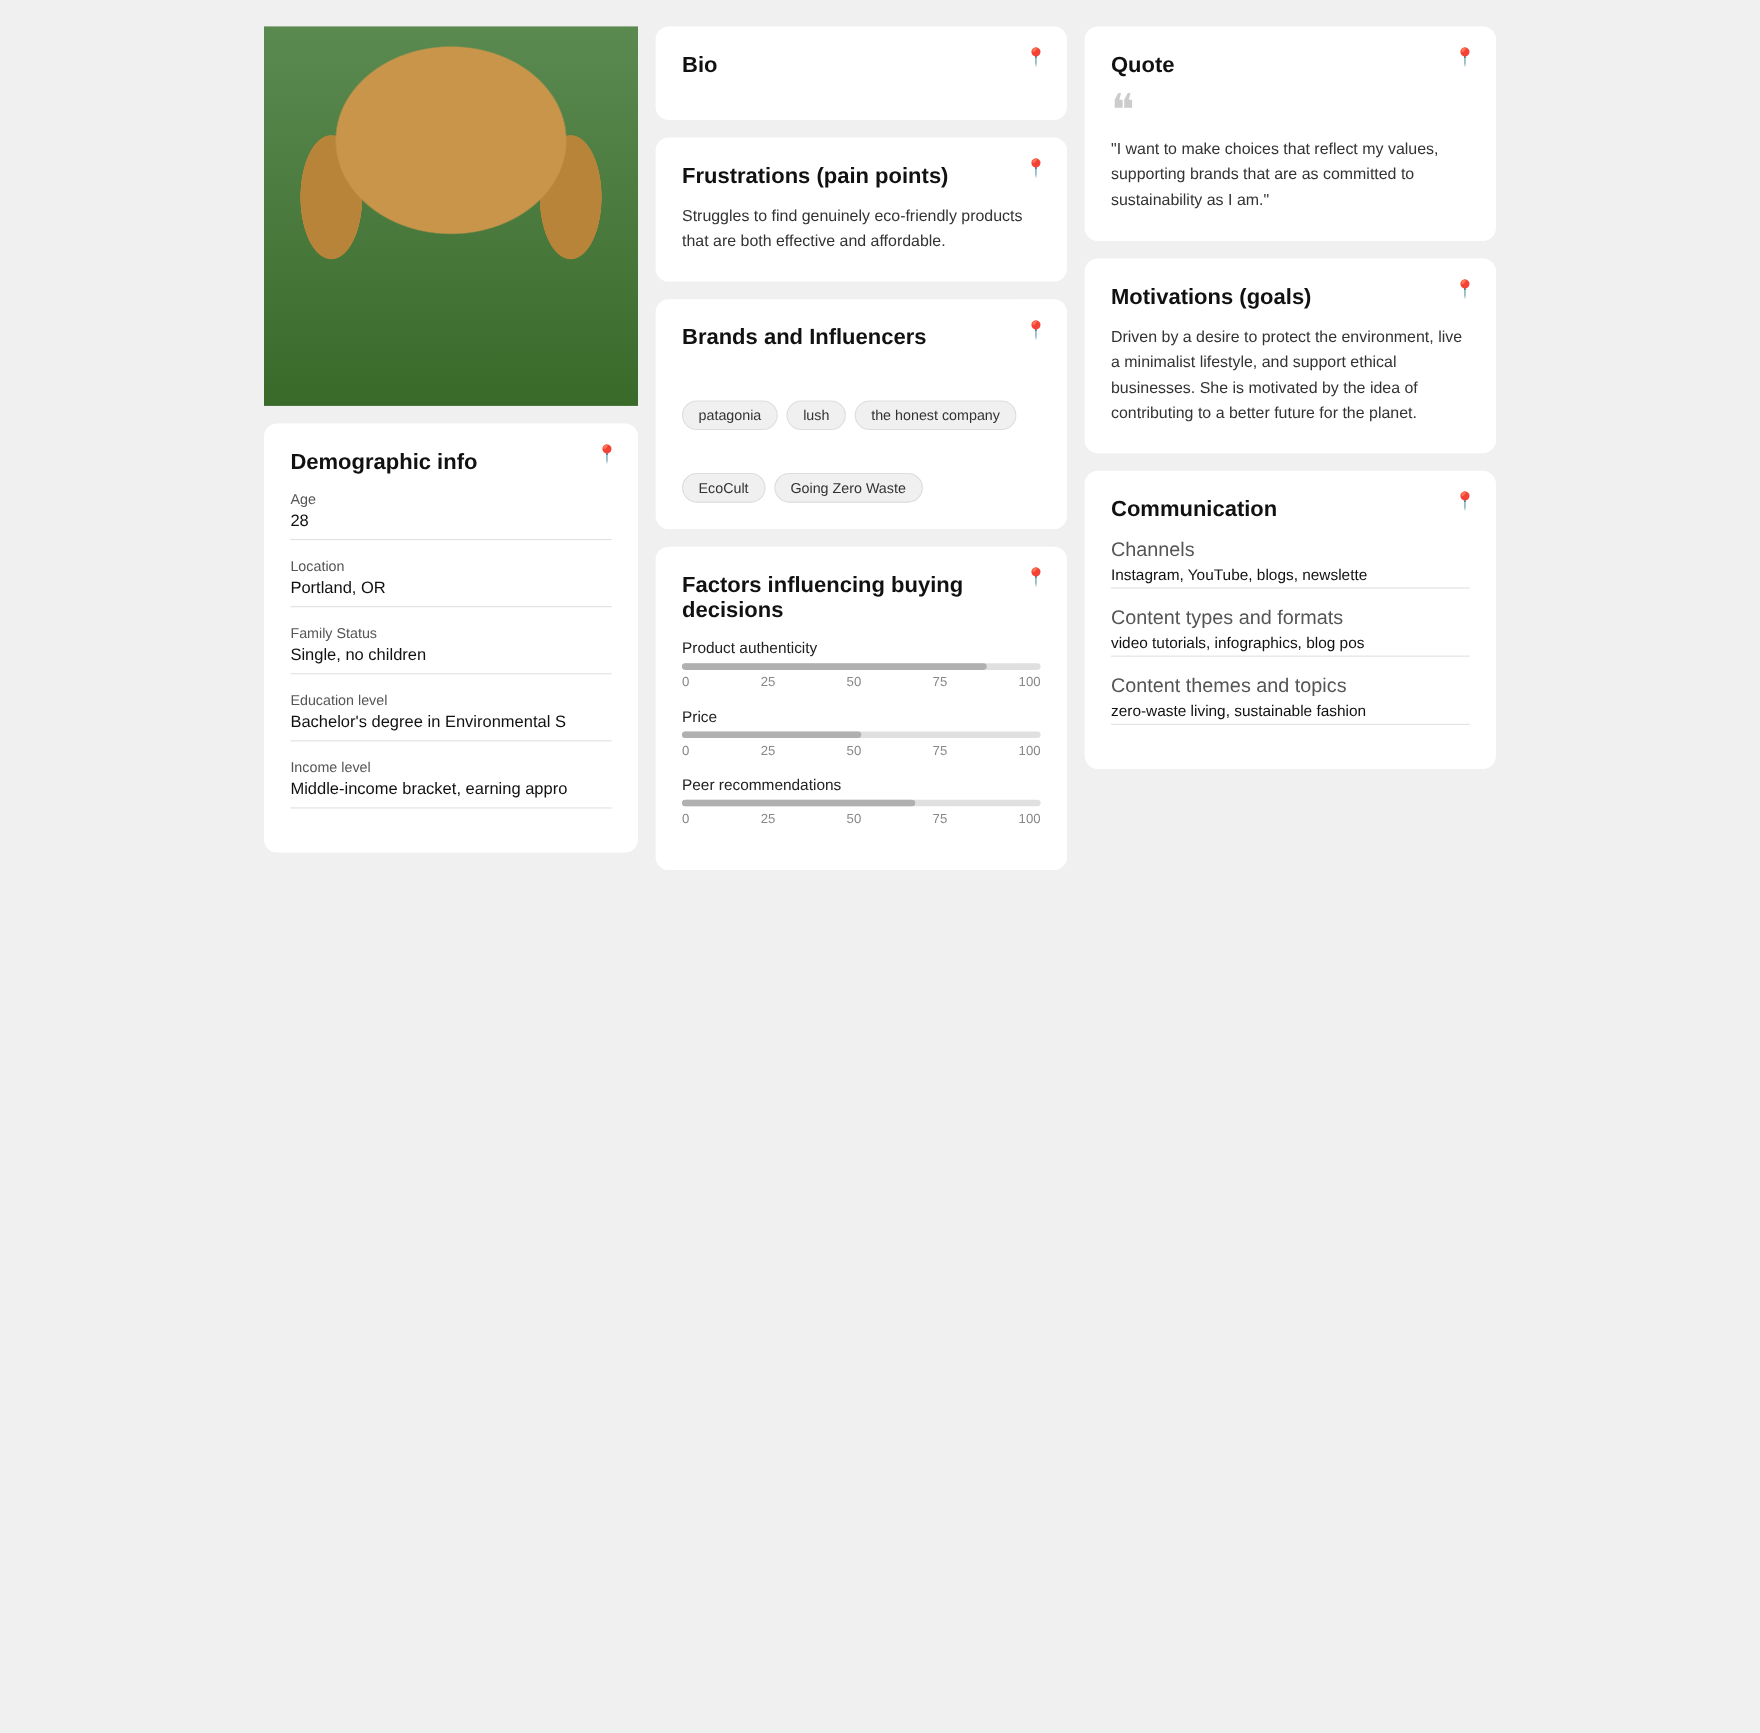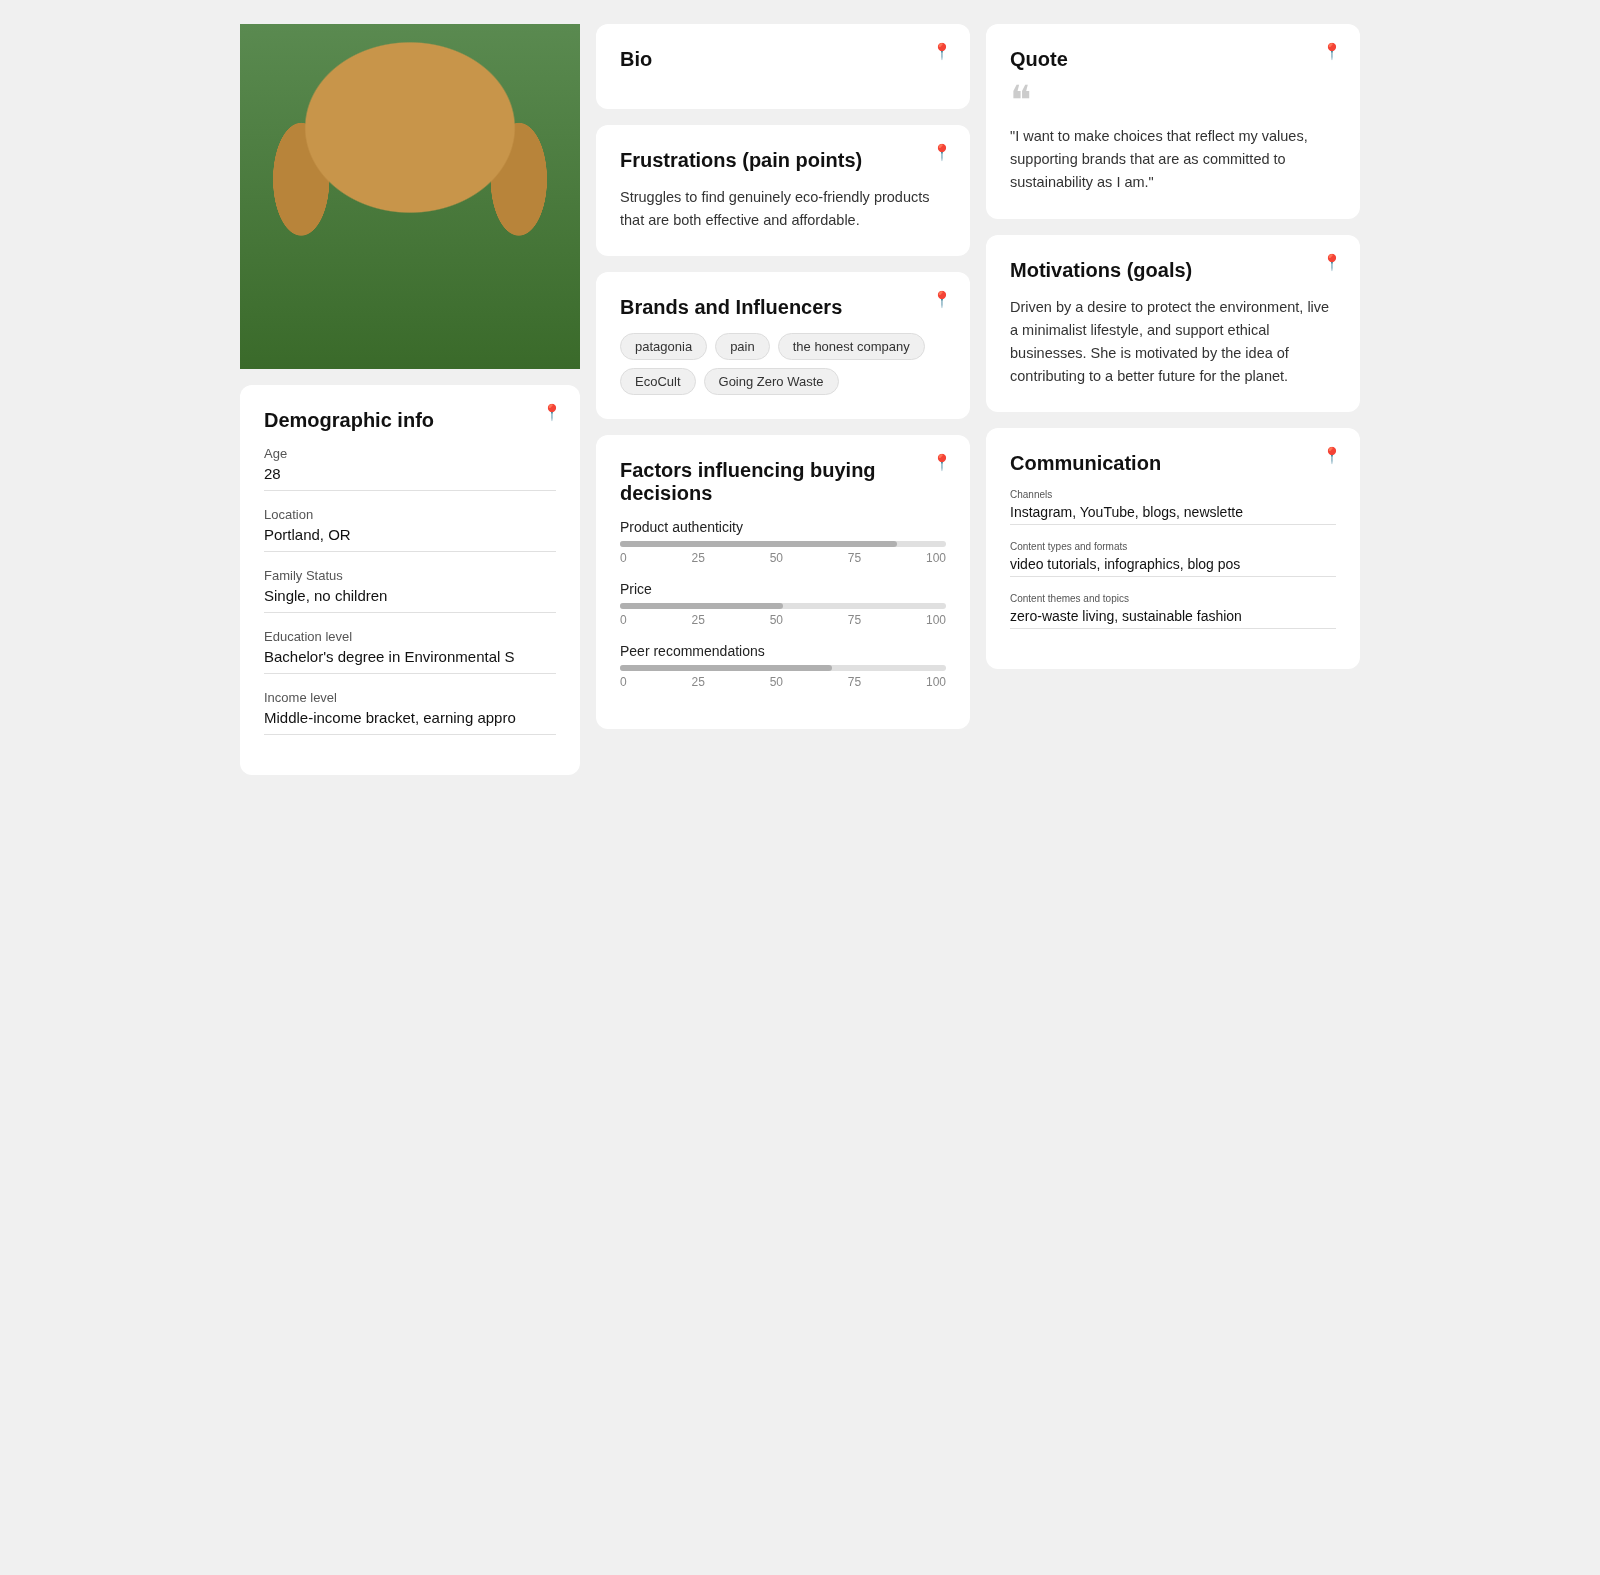--- a/index.html
+++ b/index.html
@@ -103,20 +103,21 @@
       gap: 8px;
       margin-top: 6px;
     }
     .brand-tag {
       background: #f0f0f0;
       border: 1px solid #ddd;
       border-radius: 20px;
       padding: 5px 14px;
       font-size: 13px;
       color: #333;
+      margin-top: 31px;
     }
     .factor-item { margin-bottom: 16px; }
     .factor-name {
       font-size: 14px;
       color: #222;
       margin-bottom: 6px;
     }
     .factor-bar-container {
       position: relative;
       margin-bottom: 4px;
@@ -137,21 +138,21 @@
       display: flex;
       justify-content: space-between;
       margin-top: 4px;
     }
     .factor-scale span {
       font-size: 12px;
       color: #888;
     }
     .comm-field { margin-bottom: 16px; }
     .comm-label {
-      font-size: 10px;
+      font-size: 18px;
       color: #555;
       margin-bottom: 4px;
     }
     .comm-value {
       font-size: 14px;
       color: #111;
       padding-bottom: 4px;
       border-bottom: 1px solid #e0e0e0;
     }
 
@@ -222,21 +223,21 @@
       <div class="card-title">Frustrations (pain points)</div>
       <div class="card-text">Struggles to find genuinely eco-friendly products that are both effective and affordable.</div>
     </div>
 
     <div class="card">
       <span class="pin-icon">📍</span>
       <div class="card-title">Brands and Influencers</div>
       <div class="brand-tags">
 
       <span class="brand-tag">patagonia</span>
-          <span class="brand-tag">pain</span>
+          <span class="brand-tag">lush</span>
           <span class="brand-tag">the honest company</span>
           <span class="brand-tag">EcoCult</span>
           <span class="brand-tag">Going Zero Waste</span>
         </div>
     </div>
 
     <div class="card">
       <span class="pin-icon">📍</span>
       <div class="card-title">Factors influencing buying decisions</div>
       <div>

